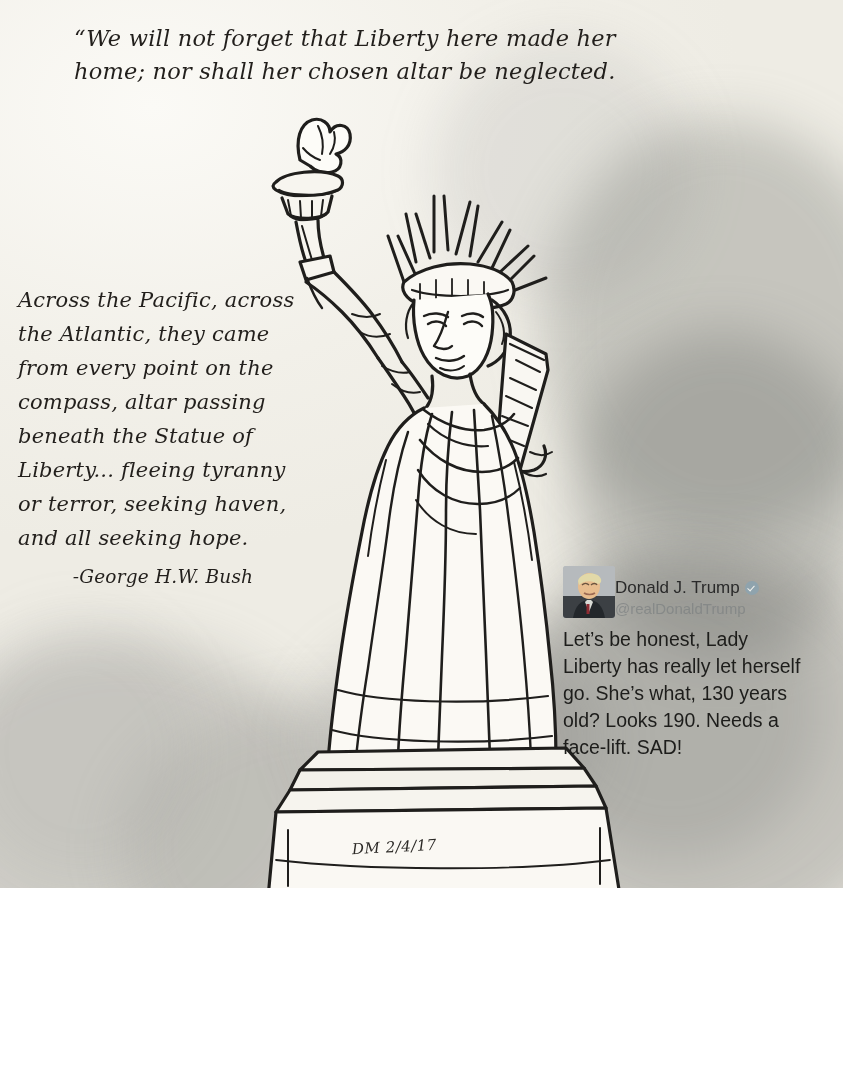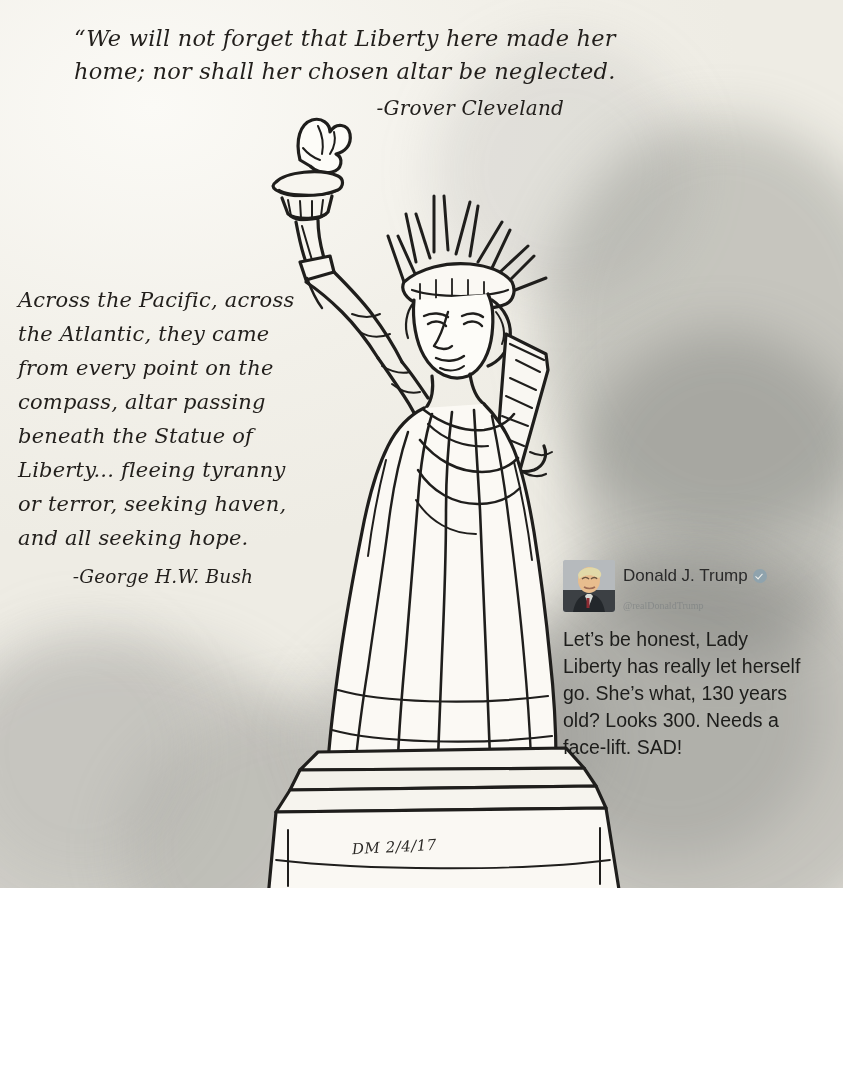--- a/index.html
+++ b/index.html
@@ -78,22 +78,21 @@
   }
 
   
   #tweet {
     position: absolute;
     left: 563px; top: 560px;
     width: 260px;
   }
   .tweet-head {
     display: flex;
-    align-items: flex-start;
-    gap: 8px;
+    align-items: flex-end;
     height: 58px;
   }
   .avatar {
     width: 52px; height: 52px;
     border-radius: 3px;
     overflow: hidden;
     flex: 0 0 auto;
     position: relative;
     background: #b9bcc0;
   }
@@ -120,25 +119,25 @@
   .verified::after {
     content: "";
     position: absolute;
     left: 4px; top: 3px;
     width: 3px; height: 6px;
     border: solid #f2f2ee;
     border-width: 0 1.6px 1.6px 0;
     transform: rotate(42deg);
   }
   .tweet-handle {
-    font-family: Liberation Serif, serif;
-    font-size: 10px;
+    font-family: Liberation Sans, sans-serif;
+    font-size: 15px;
     color: rgba(120,124,126,.62);
     line-height: 19px;
-    margin-top: 10px;
+    margin-top: 1px;
     white-space: nowrap;
   }
   .tweet-body {
     font-family: "Liberation Sans", sans-serif;
     font-size: 19.5px;
     line-height: 27px;
     color: #1d1d1b;
     margin-top: 8px;
     width: 240px;
   }
@@ -310,21 +309,20 @@
       <path d="M664,1010 L664,1068" stroke-width="2"></path>
 
       <path d="M288,830 L288,886" stroke-width="2"></path>
       <path d="M600,828 L600,884" stroke-width="2"></path>
       <path d="M276,860 C360,870 520,872 610,860" stroke-width="1.8"></path>
     </g>
   </svg>
 
   <div class="quote" id="quote-top">
     <span>“We will not forget that Liberty here made her home; nor shall her chosen altar be neglected.</span>
-    <span class="attrib">-Grover Cleveland</span>
   </div>
 
   <div class="quote" id="quote-left">
     <span>Across the Pacific, across the Atlantic, they came from every point on the compass, altar passing beneath the Statue of Liberty... fleeing tyranny or terror, seeking haven, and all seeking hope.</span>
     <span class="attrib">-George H.W. Bush</span>
   </div>
 
   <div id="tweet">
     <div class="tweet-head">
       <div class="avatar">
@@ -342,18 +340,18 @@
         </svg>
       </div>
       <div class="tweet-names">
         <div class="tweet-name">
           <span>Donald J. Trump</span>
           <span class="verified"></span>
         </div>
         <div class="tweet-handle">@realDonaldTrump</div>
       </div>
     </div>
-    <div class="tweet-body">Let’s be honest, Lady Liberty has really let herself go. She’s what, 130 years old? Looks 300. Needs a face-lift. SAD!</div>
+    <div class="tweet-body">Let’s be honest, Lady Liberty has really let herself go. She’s what, 130 years old? Looks 190. Needs a face-lift. SAD!</div>
   </div>
 
   <div id="signature">DM 2/4/17</div>
 
 </div>
 
 </body></html>

